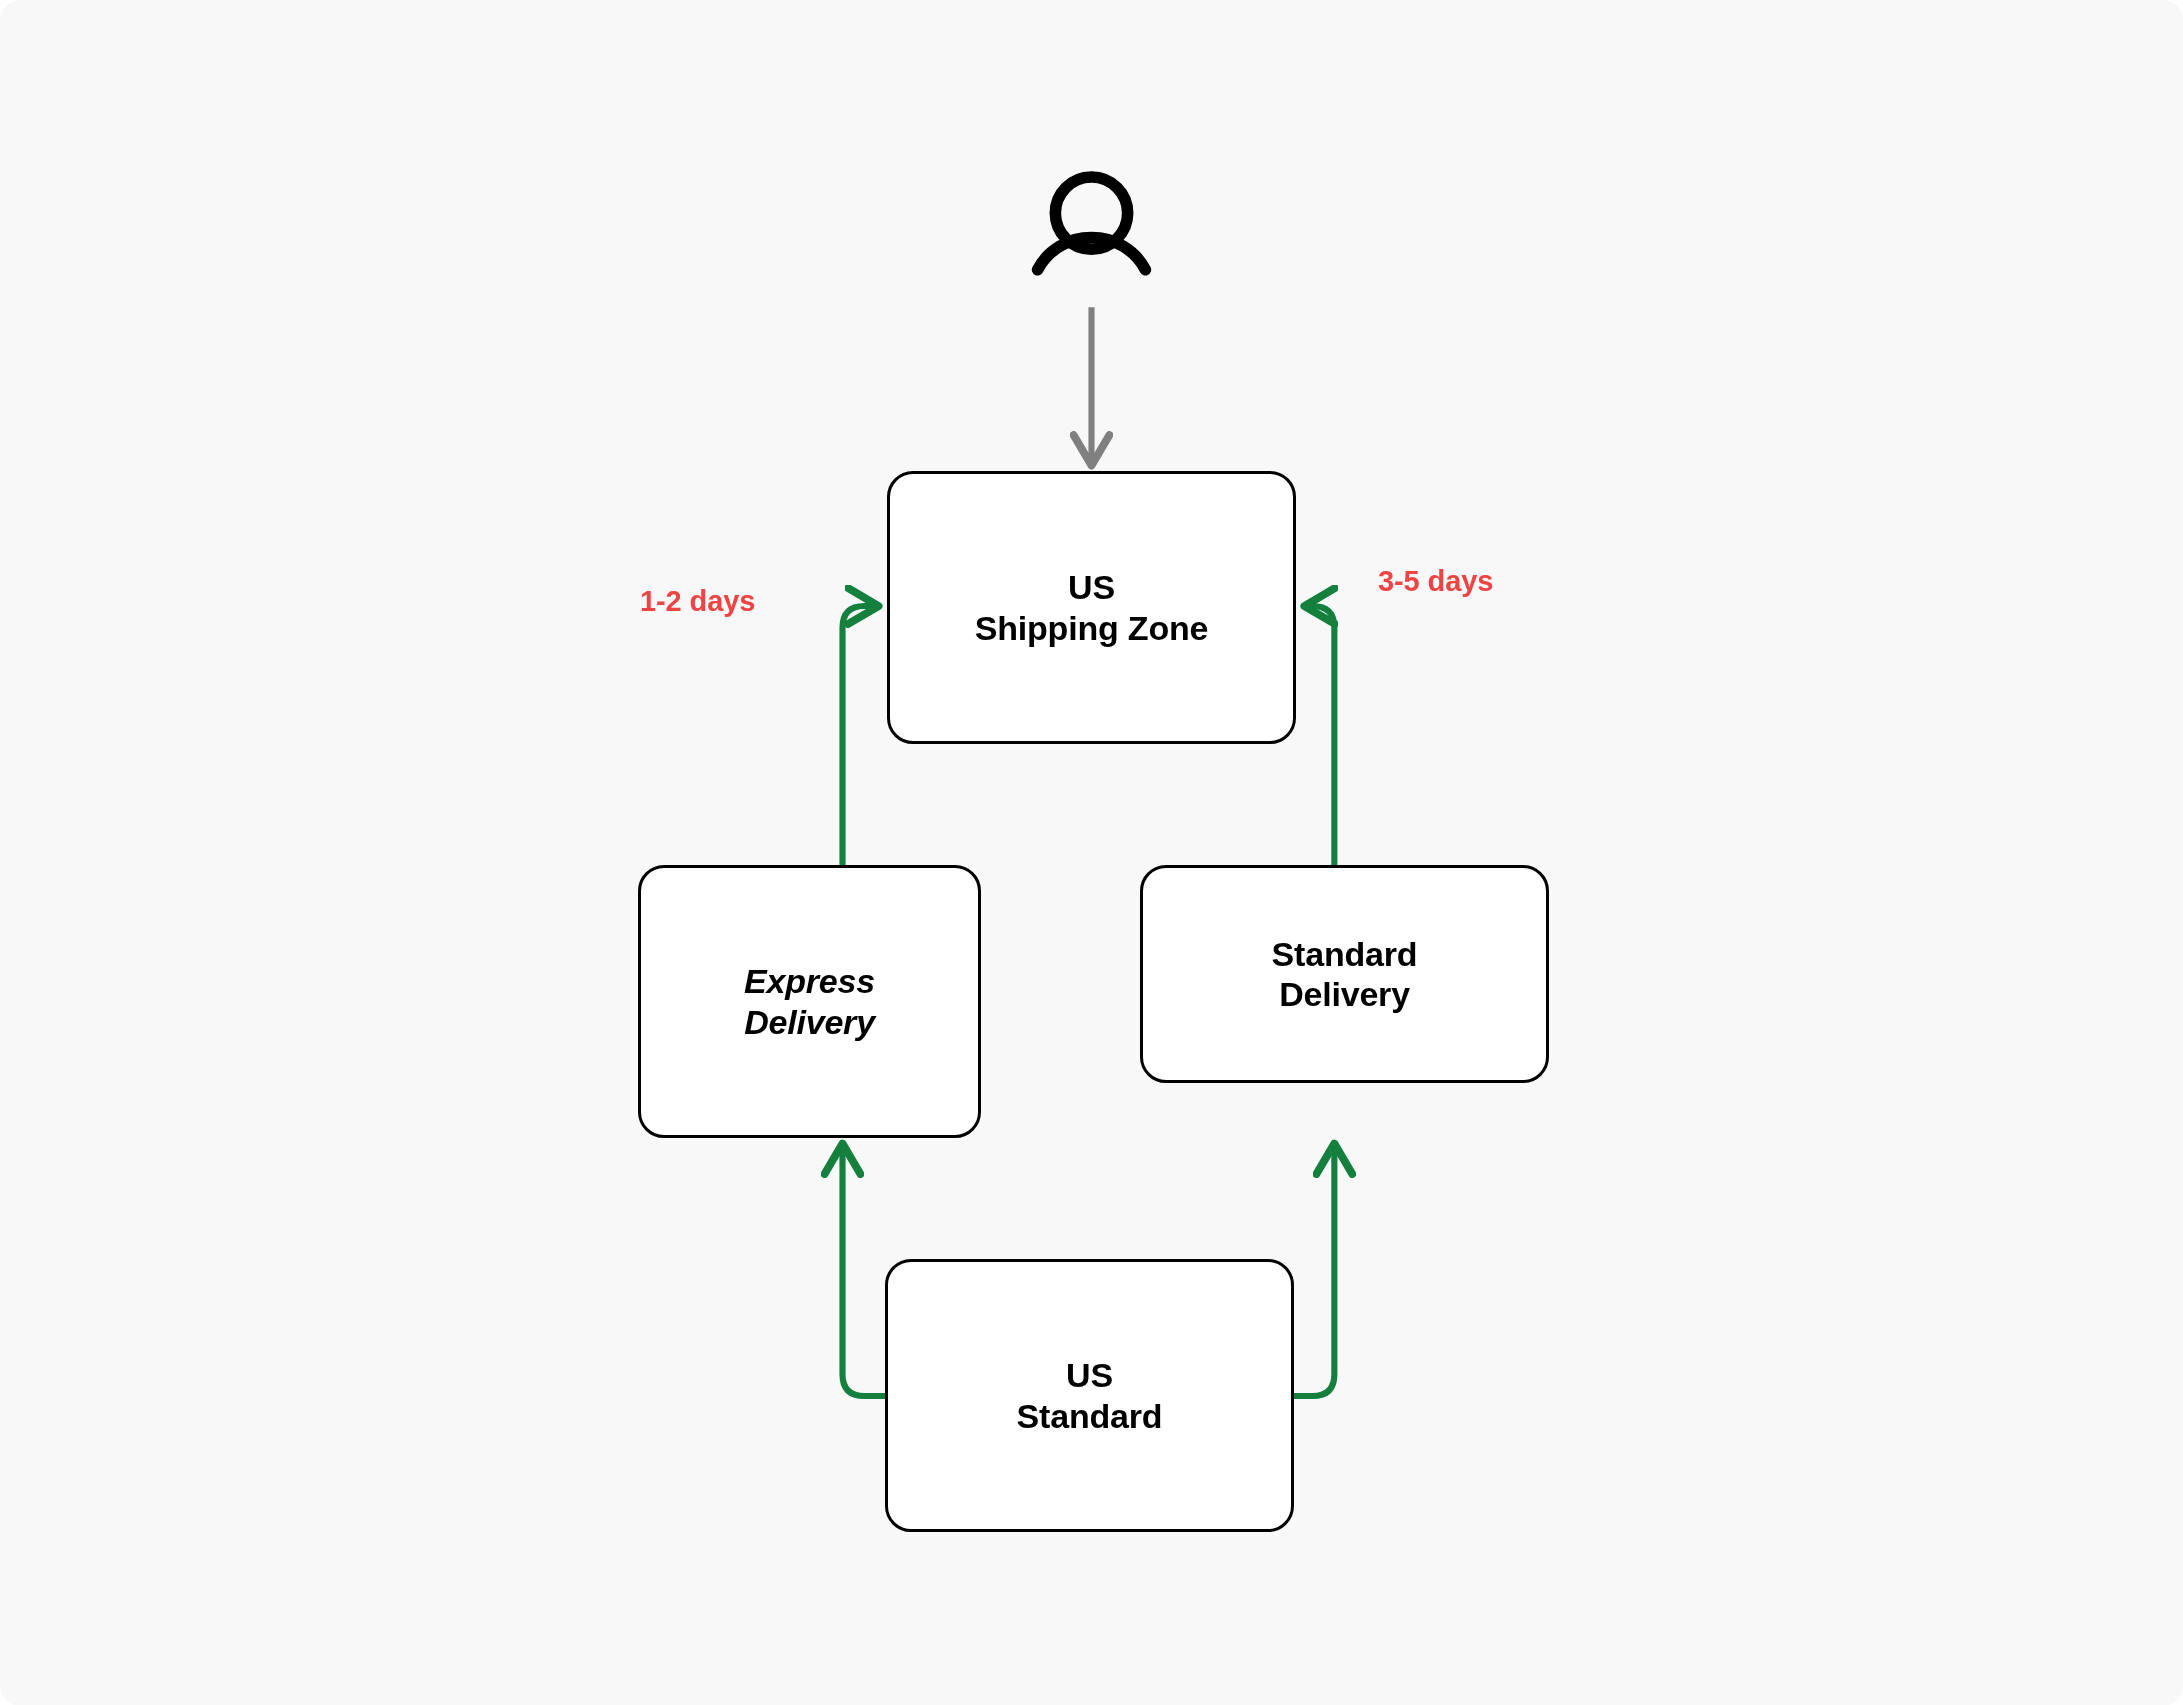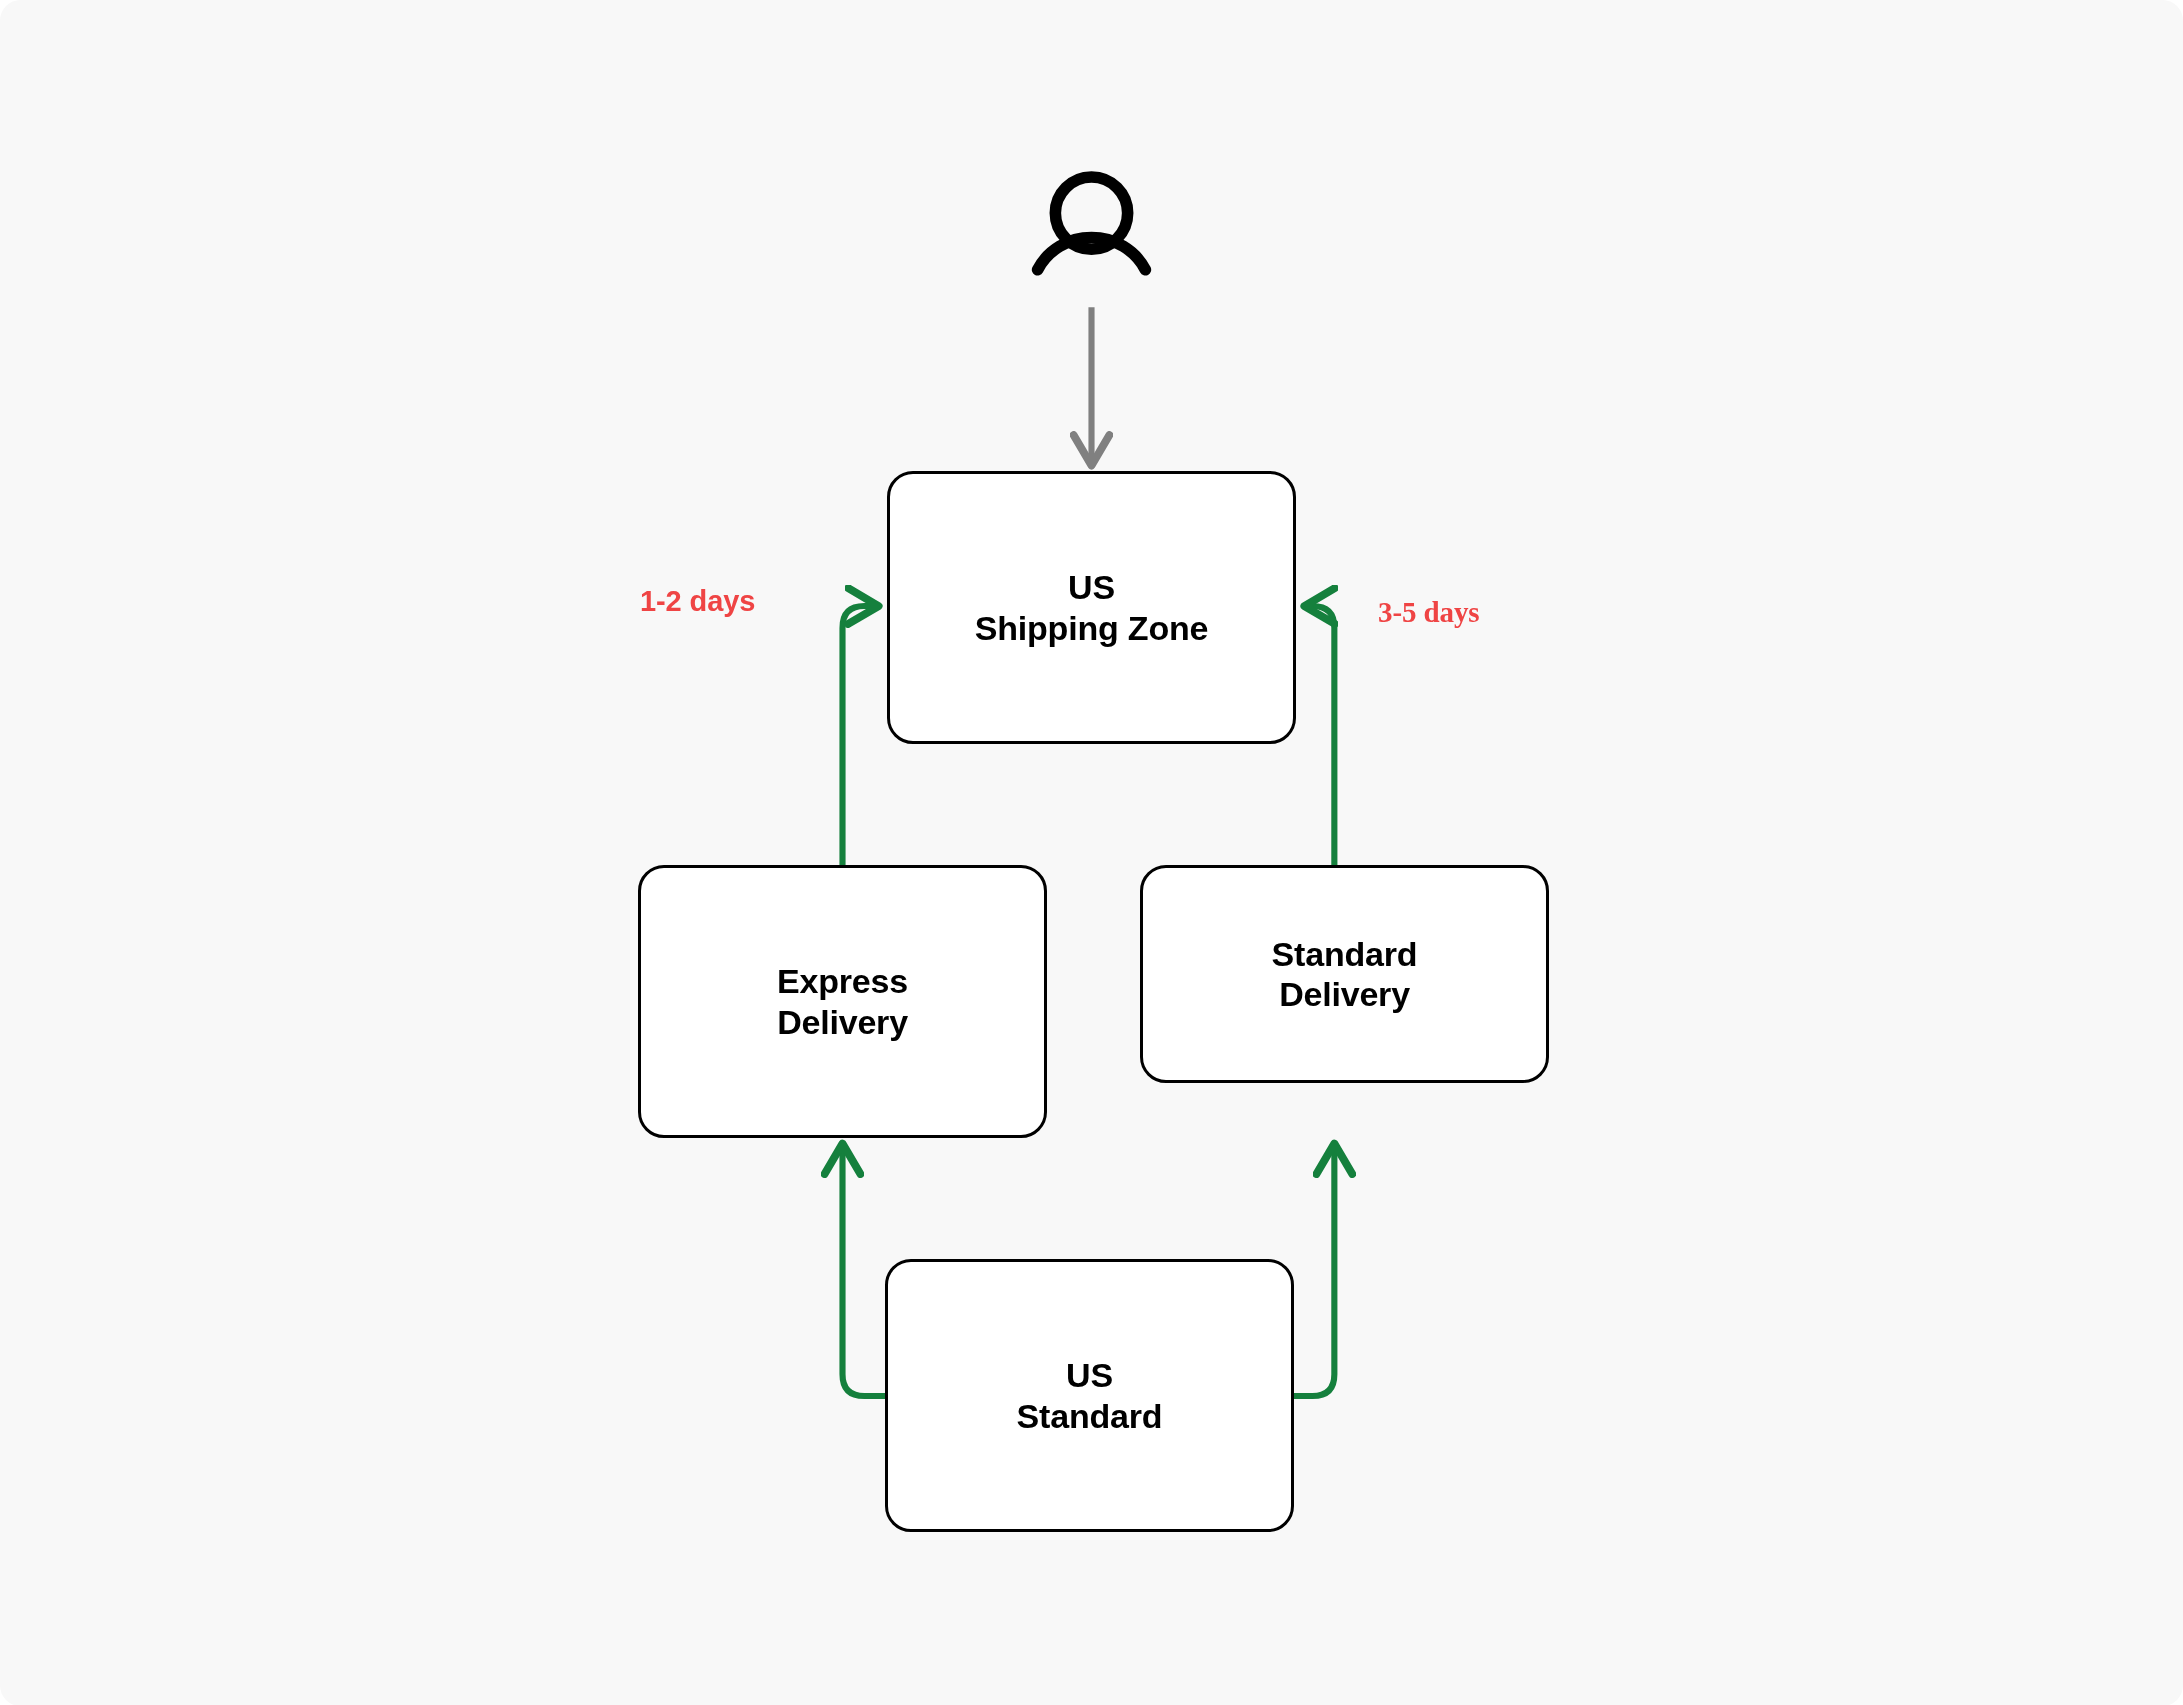--- a/index.html
+++ b/index.html
@@ -56,42 +56,42 @@
     font-weight: bold;
     color: #000000;
     line-height: 1.18;
     letter-spacing: -0.2px;
   }
   
   #node-shipping-zone {
     left: 887px;  top: 471px;  width: 409px;  height: 273px;
   }
   #node-express {
-    left: 638px;   top: 865px; width: 409px;  height: 273px;
+    left: 638px;   top: 865px; width: 343px;  height: 273px; font-style: italic;
   }
   #node-standard {
     left: 1140px;  top: 865px; width: 409px;  height: 218px;
   }
   #node-warehouse {
     left: 885px;  top: 1259px; width: 409px;  height: 273px;
   }
   
   .edge-label {
     position: absolute;
     font-size: 29px;
     font-weight: bold;
     color: #ef4444;
     white-space: nowrap;
     letter-spacing: -0.1px;
   }
   #label-express-days {
     left: 640px;  top: 585px;
   }
   #label-standard-days {
-    left: 1378px; top: 596px; font-family: Liberation Serif, serif;
+    left: 1378px; top: 565px;
   }
 </style>
 </head>
 <body>
 
 <div id="page">
 
   <svg id="diagram-svg" viewBox="0 0 3200 2500" xmlns="http://www.w3.org/2000/svg">
 
     <defs>

